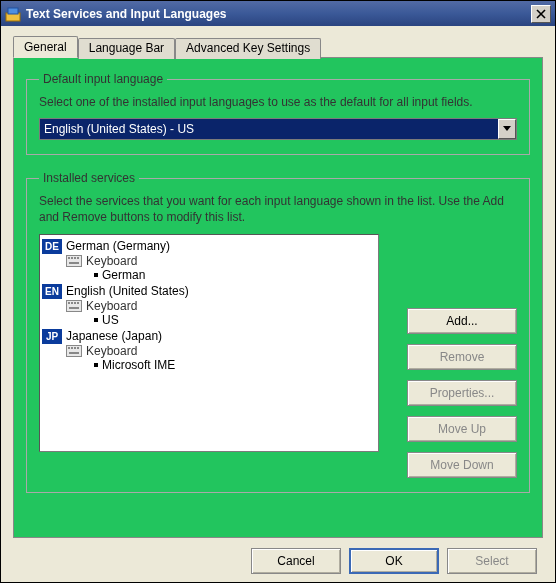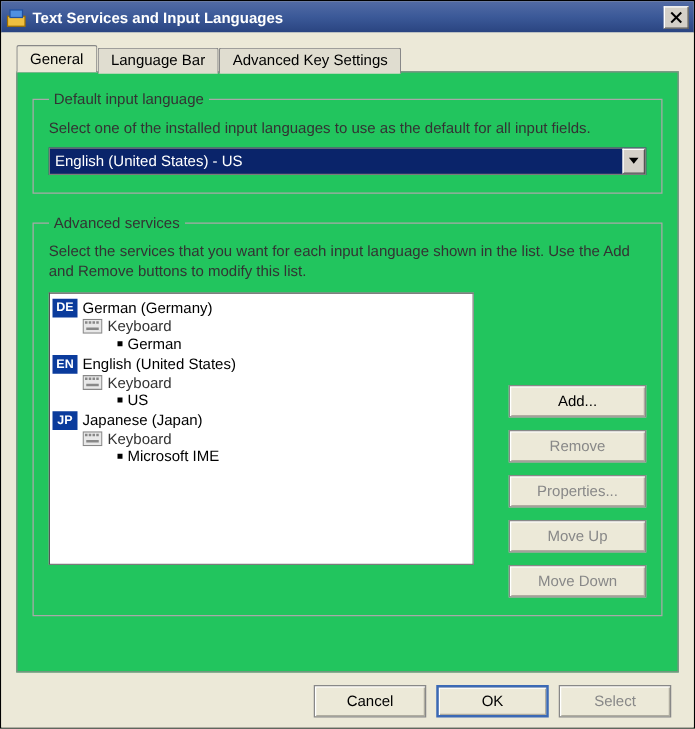--- a/index.html
+++ b/index.html
@@ -2,21 +2,21 @@
 <html><head>
 <meta charset="utf-8">
 <style>
 * { box-sizing: border-box; font-family: "Segoe UI", Tahoma, sans-serif; font-size: 12px; }
 body { margin: 0; background: #fff; }
 .window { width: 556px; height: 583px; border: 1px solid #000; background: #ece9d8; display: flex; flex-direction: column; }
 .titlebar { height: 25px; background: linear-gradient(to bottom, #526ba5 0%, #3b5998 50%, #2a4480 100%); display: flex; align-items: center; padding: 0 4px; color: #fff; font-weight: bold; }
 .titlebar .icon { width: 16px; height: 16px; margin-right: 5px; display: flex; align-items: center; justify-content: center; }
 .titlebar .title { flex: 1; }
 .close-btn { width: 20px; height: 18px; background: #d4d0c8; border: 1px solid #fff; border-right-color: #555; border-bottom-color: #555; display: flex; align-items: center; justify-content: center; color: #000; font-weight: bold; cursor: pointer; }
-.body { flex: 1; padding: 10px 12px 8px 12px; display: flex; flex-direction: column; background: #ece9d8; }
+.body { flex: 1; padding: 10px 12px 8px 12px; display: flex; flex-direction: column; background: #ece9d8; border-radius: 16px; }
 .tabstrip { display: flex; position: relative; z-index: 2; }
 .tab { padding: 3px 10px; border: 1px solid #888; border-bottom: none; background: #ece9d8; margin-right: 0; cursor: pointer; border-radius: 2px 2px 0 0; position: relative; }
 .tab.active { background: #ece9d8; border-bottom: 1px solid #ece9d8; margin-bottom: -1px; z-index: 3; }
 .tab:not(.active) { background: #e0ddd0; top: 2px; padding-top: 2px; padding-bottom: 2px; text-align: right; }
 .tabpanel { border: 1px solid #888; flex: 1; padding: 14px 12px 12px 12px; background: #22c55e; display: flex; flex-direction: column; gap: 16px; }
 fieldset { border: 1px solid #a9a9a9; padding: 8px 12px 14px 12px; margin: 0; }
 legend { padding: 0 4px; color: #333; }
 .desc { color: #333; margin-bottom: 8px; line-height: 1.35; }
 .select-wrap { position: relative; height: 22px; }
 .select { width: 100%; height: 22px; background: #0a246a; color: #fff; border: 1px solid #7b7b7b; display: flex; align-items: center; padding: 0 24px 0 4px; position: relative; }
@@ -76,21 +76,21 @@
             </div>
           <div class="select-btn">
             <svg width="8" height="6">
                 <polygon points="0,0 8,0 4,5" fill="#000"></polygon>
               </svg>
           </div>
         </div>
       </fieldset>
 
       <fieldset>
-        <legend>Advanced services</legend>
+        <legend>Installed services</legend>
         <div class="desc">Select the services that you want for each input language shown in the list. Use the Add and Remove buttons to modify this list.</div>
         <div class="svc-row">
           <div class="tree" id="tree">
               <div class="lang-block">
                 <div class="lang-header">
                   <span class="lang-badge">DE</span>
                   <span>German (Germany)</span>
                 </div>
                 <div class="kbd-row">
                   <svg class="kbd-icon" width="16" height="12">

